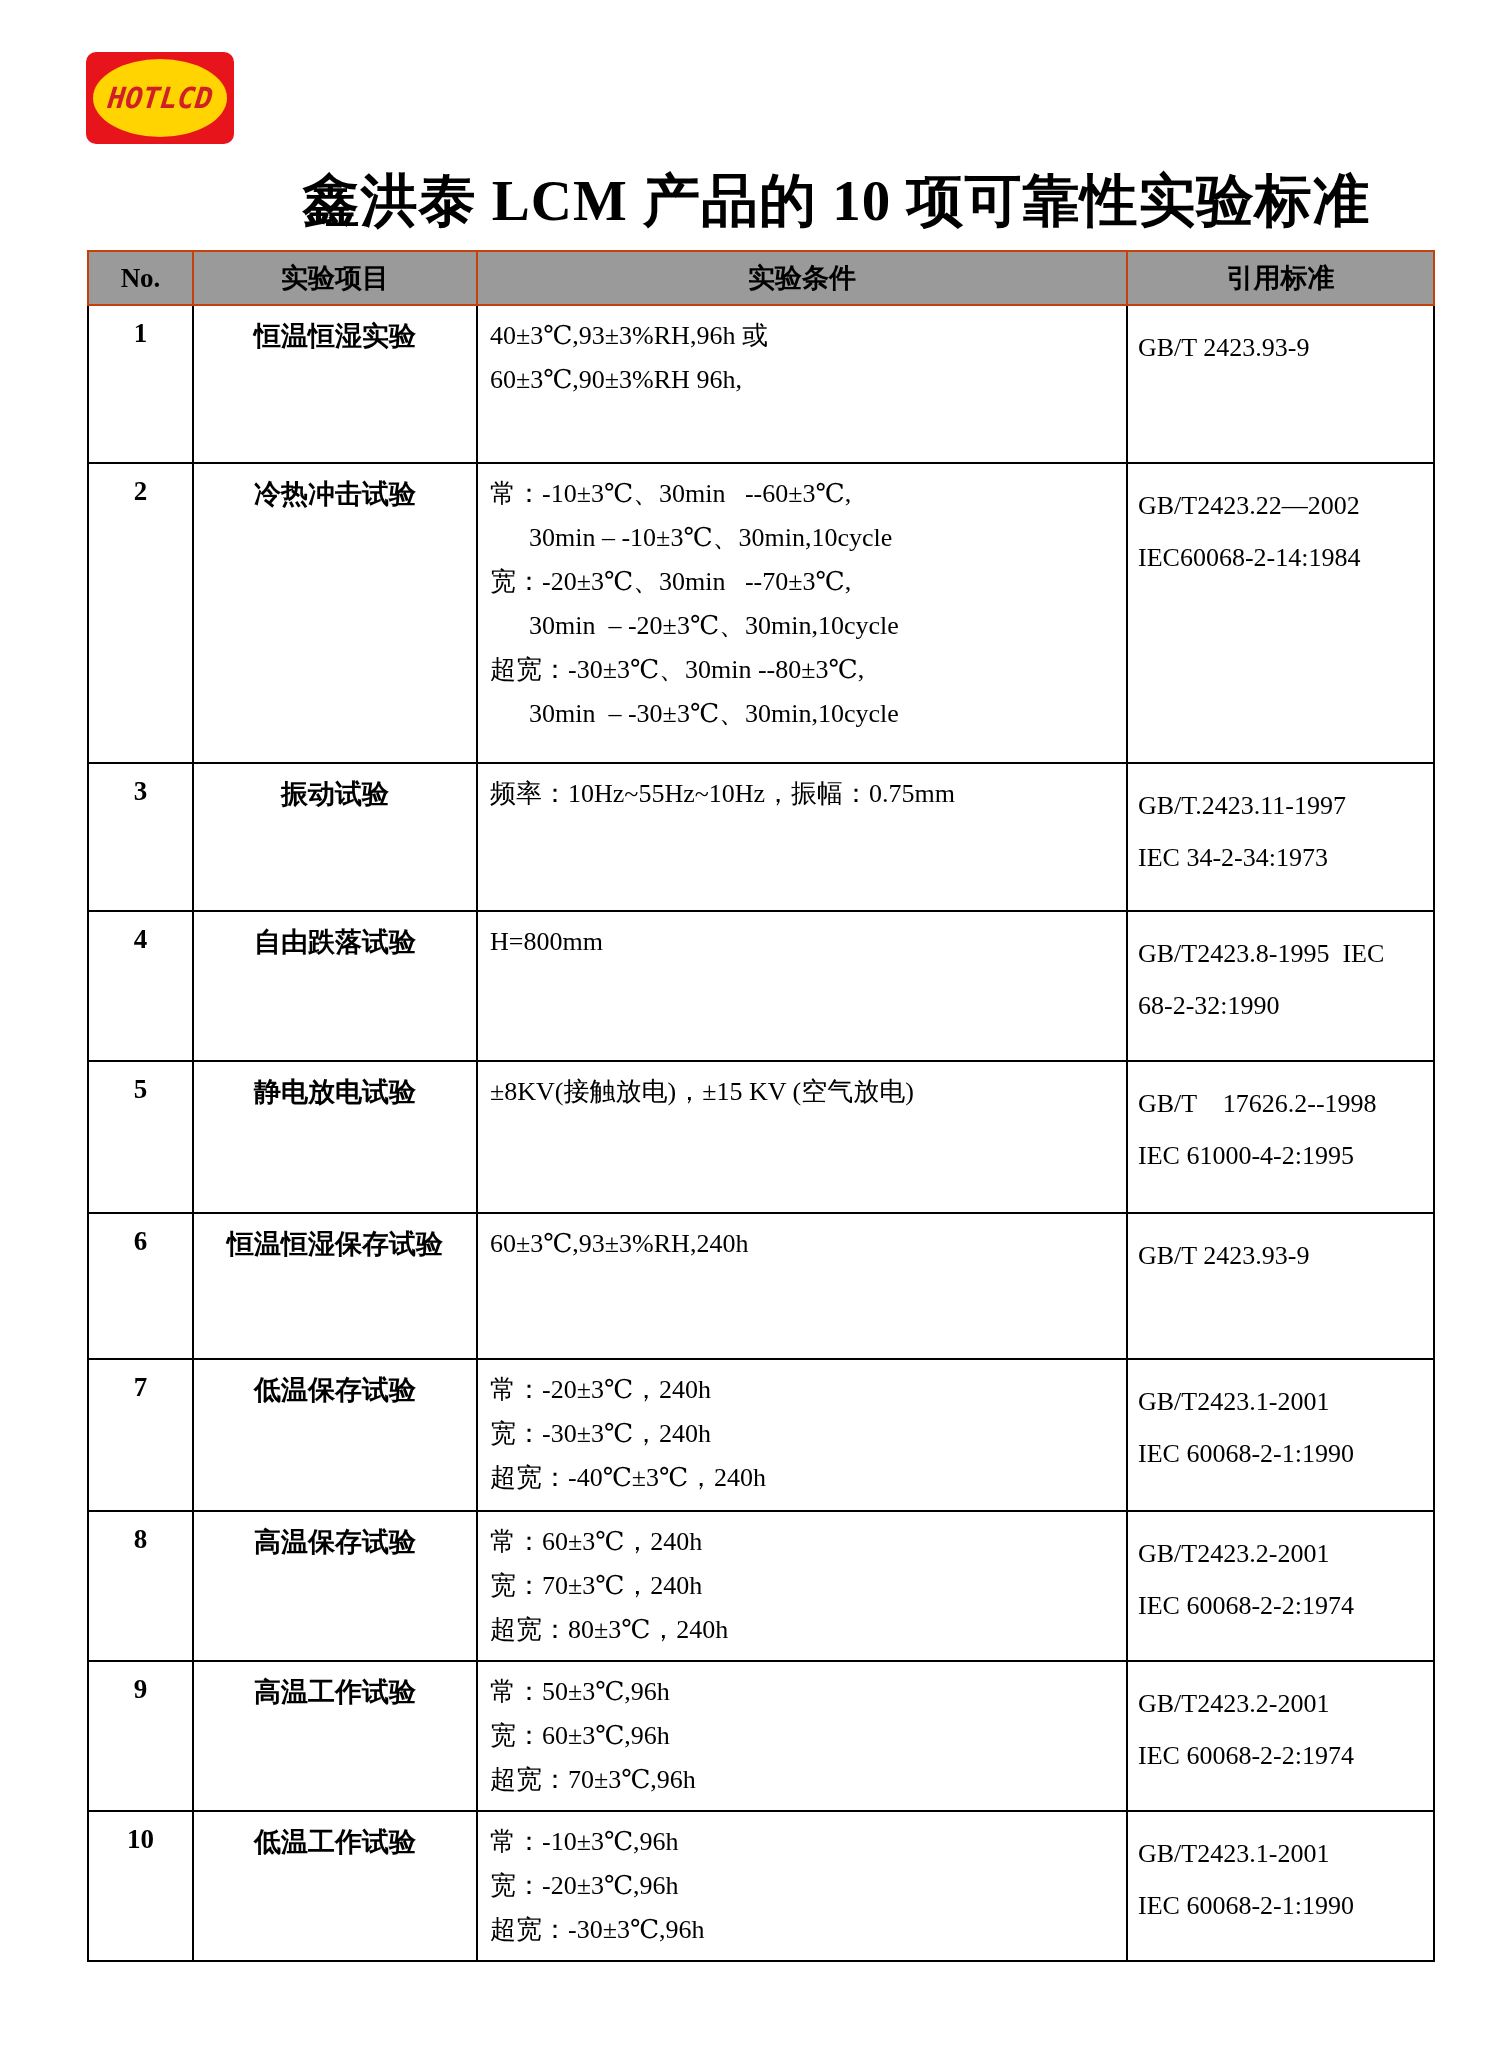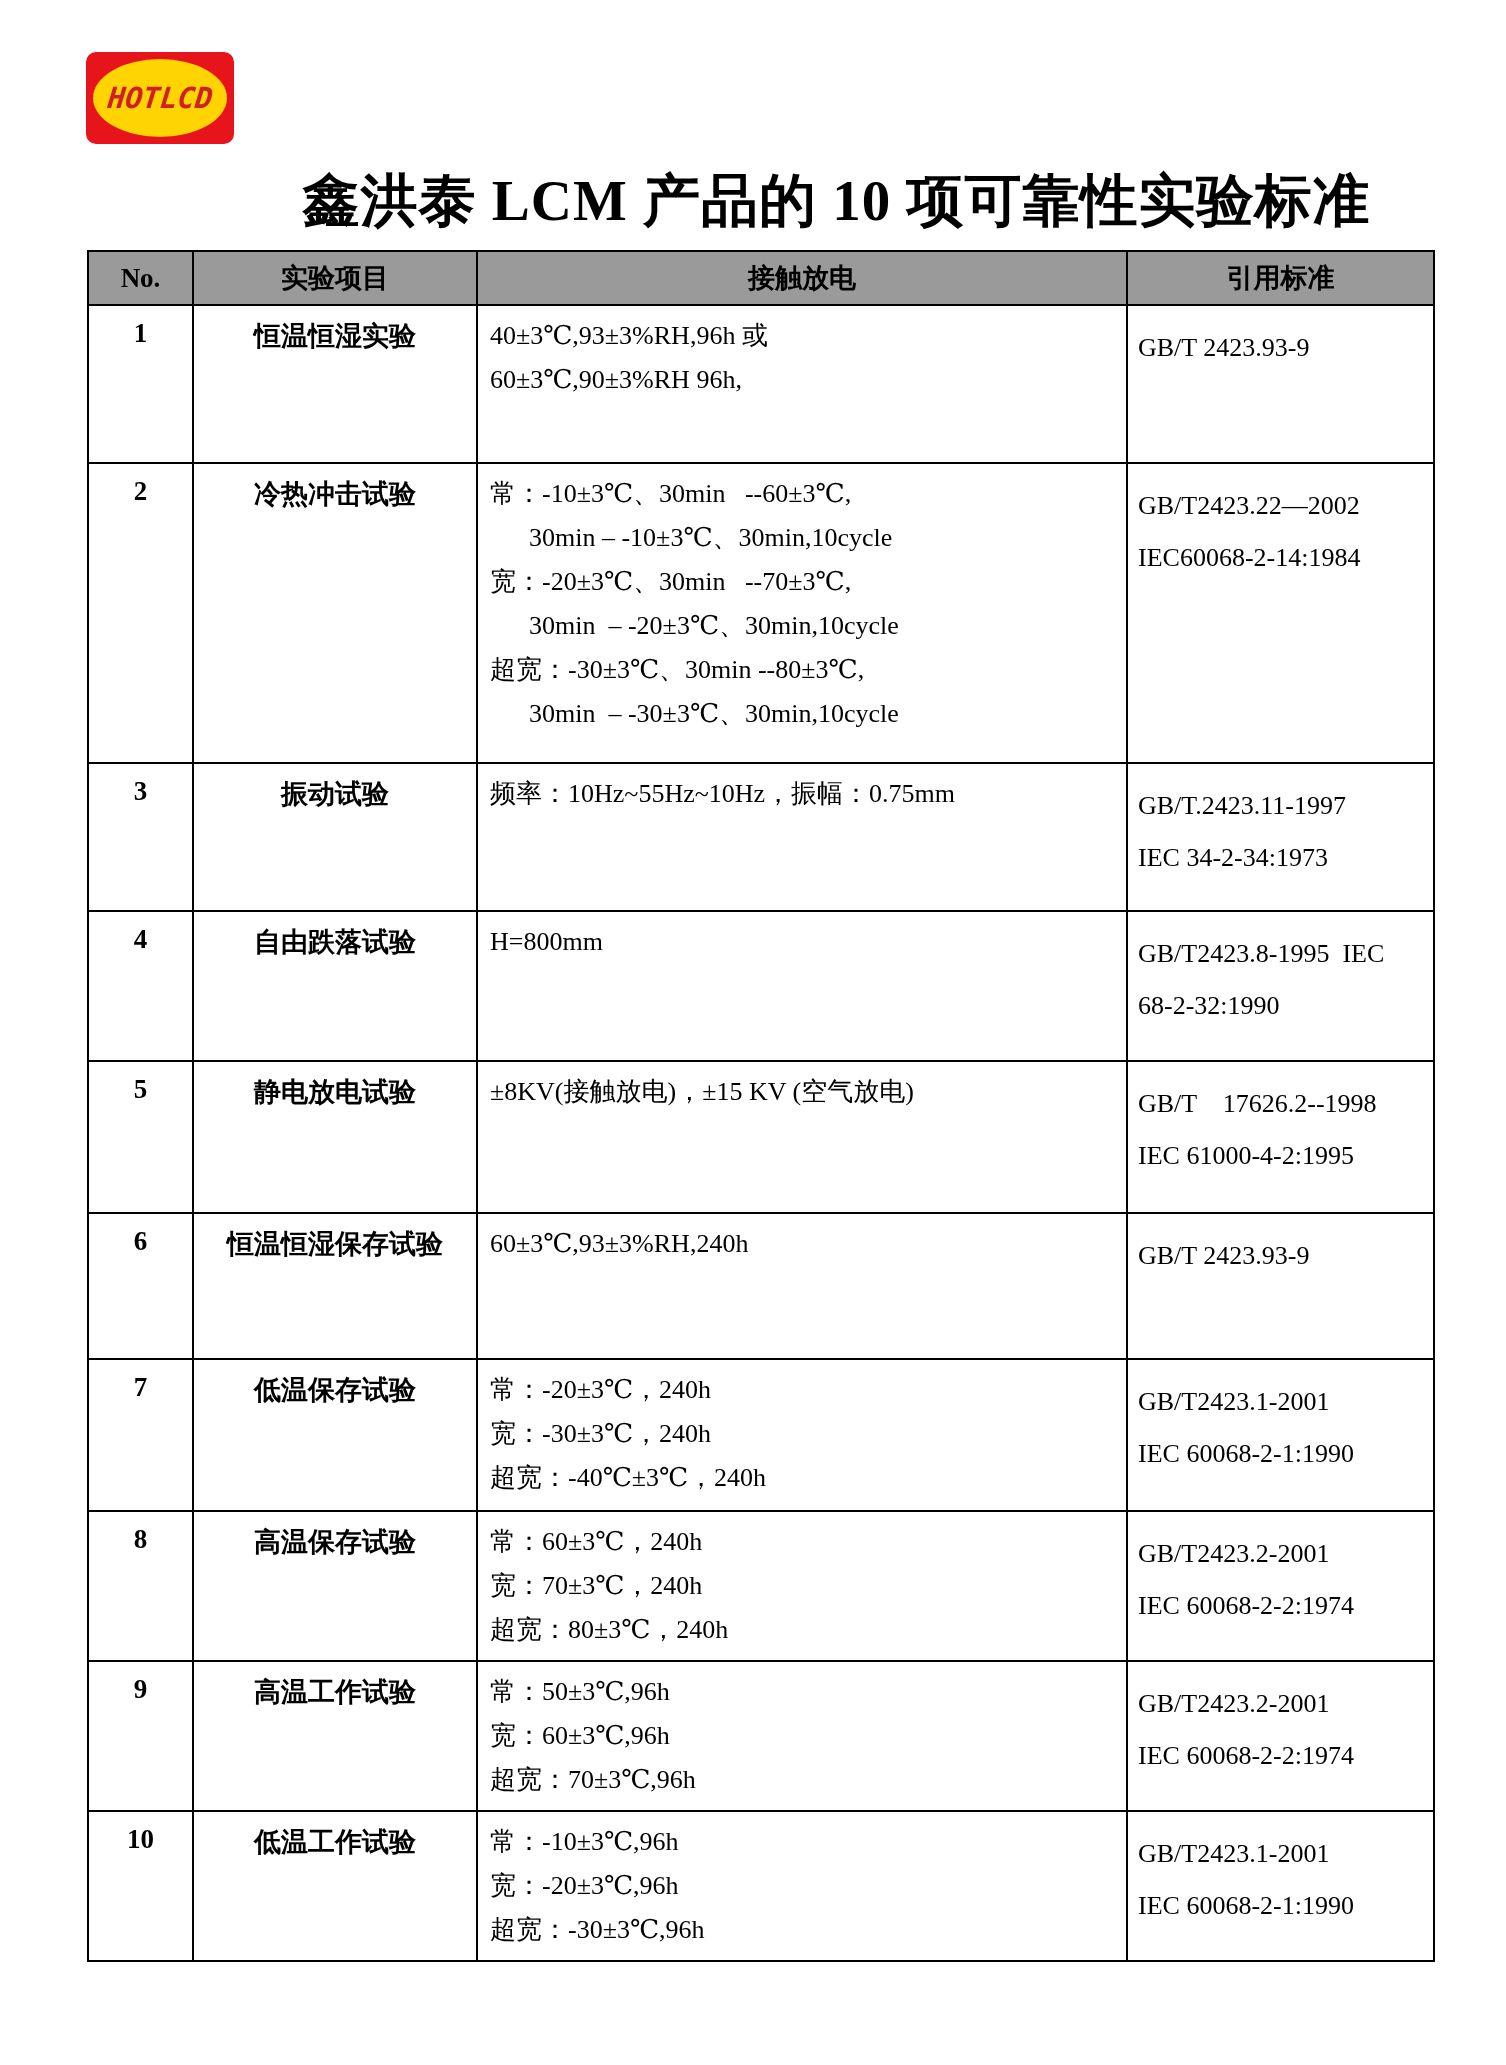--- a/index.html
+++ b/index.html
@@ -47,21 +47,21 @@
     position:absolute; left:87px; top:250px; width:1346px;
     border-collapse:collapse; table-layout:fixed;
   }
   col.c-no  { width:105px; }
   col.c-item{ width:284px; }
   col.c-cond{ width:650px; }
   col.c-std { width:307px; }
 
   th {
     background:var(--header-bg,#9a9a9a);
-    border:2px solid #000000; height:54px;
+    border:2px solid #c2410c; height:54px;
     font-size:27px; font-weight:bold; text-align:center; vertical-align:middle;
   }
   td { border:2px solid #000; vertical-align:top; }
 
   td.no, td.item { text-align:center; font-weight:bold; font-size:27px; padding-top:12px; }
   td.cond { font-size:26px; line-height:44px; padding:8px 3px 8px 12px; white-space:pre-wrap; }
   td.std  { font-size:26px; line-height:52px; padding:16px 4px 6px 10px; white-space:pre-wrap; }
 
   
   tbody tr:nth-child(1)  { height:158px; }
@@ -92,21 +92,21 @@
   <colgroup>
     <col class="c-no">
       <col class="c-item">
       <col class="c-cond">
       <col class="c-std">
   </colgroup>
   <thead>
     <tr>
       <th>No.</th>
       <th>实验项目</th>
-      <th>接触放电</th>
+      <th>实验条件</th>
       <th>引用标准</th>
     </tr>
   </thead>
   <tbody>
       <tr>
         <td class="no">1</td>
         <td class="item">恒温恒湿实验</td>
         <td class="cond"><div>40±3℃,93±3%RH,96h 或</div><div>60±3℃,90±3%RH 96h,</div></td>
         <td class="std"><div>GB/T 2423.93-9</div></td>
       </tr>

